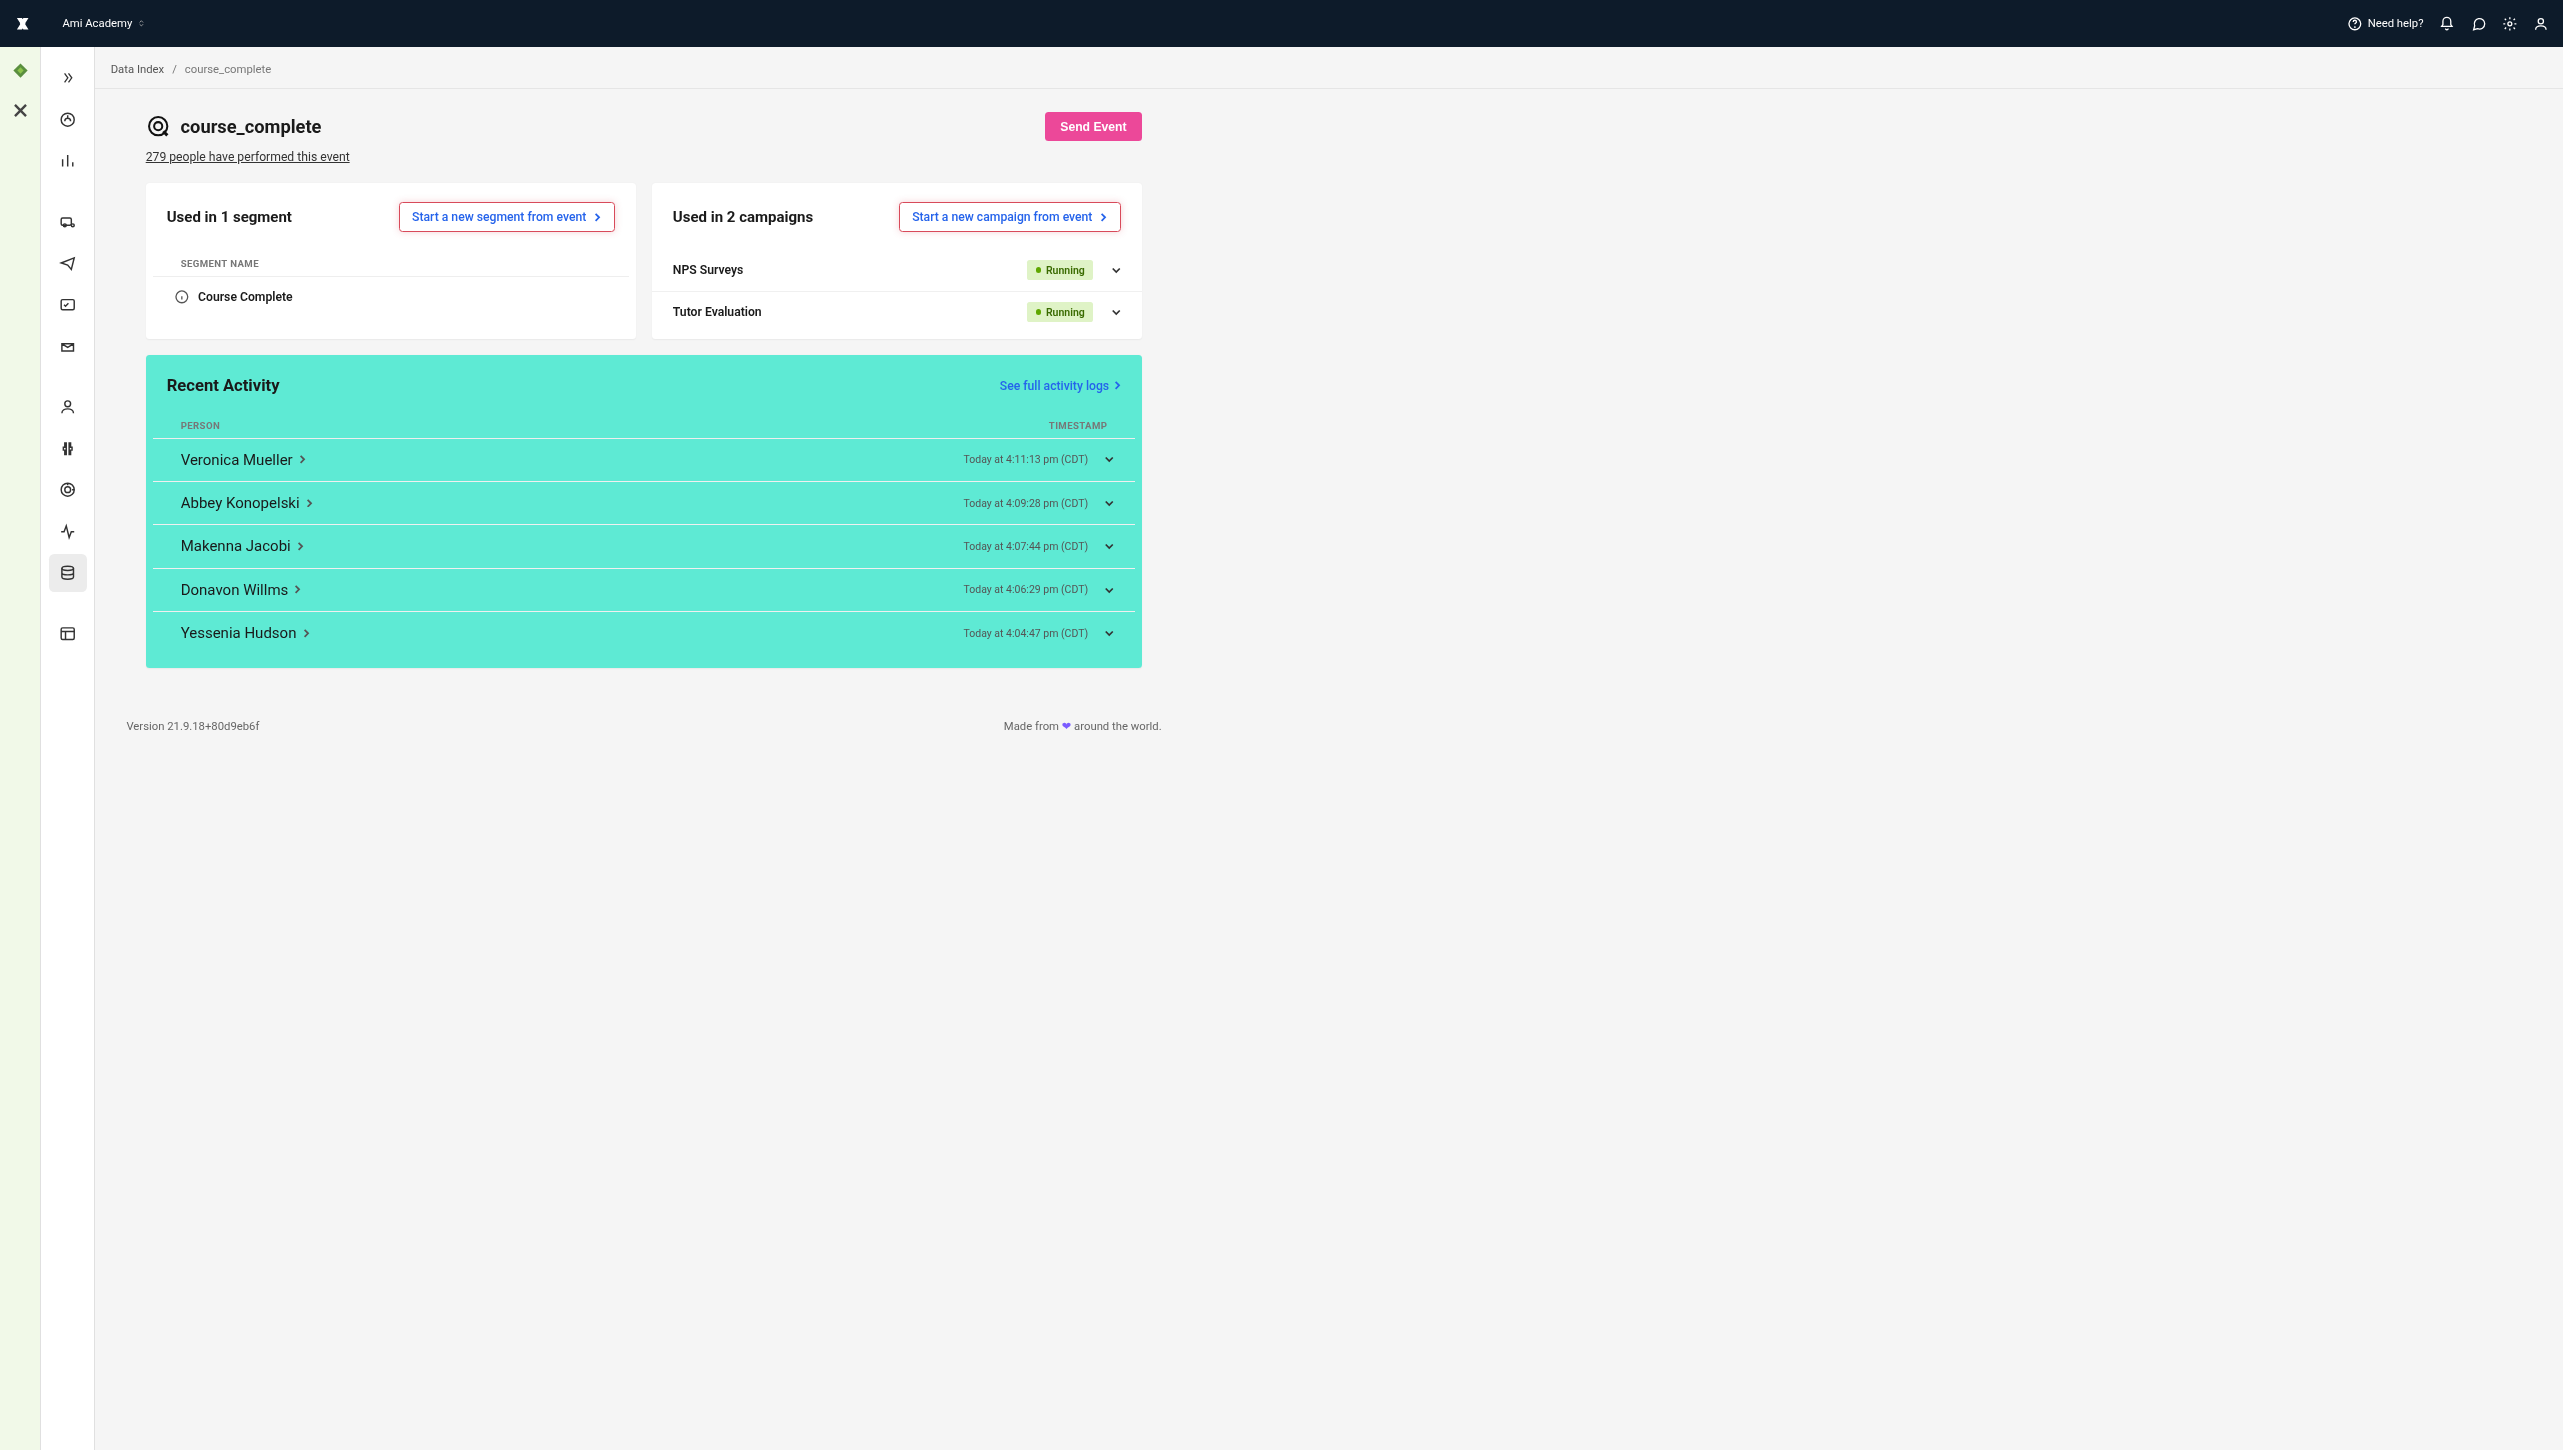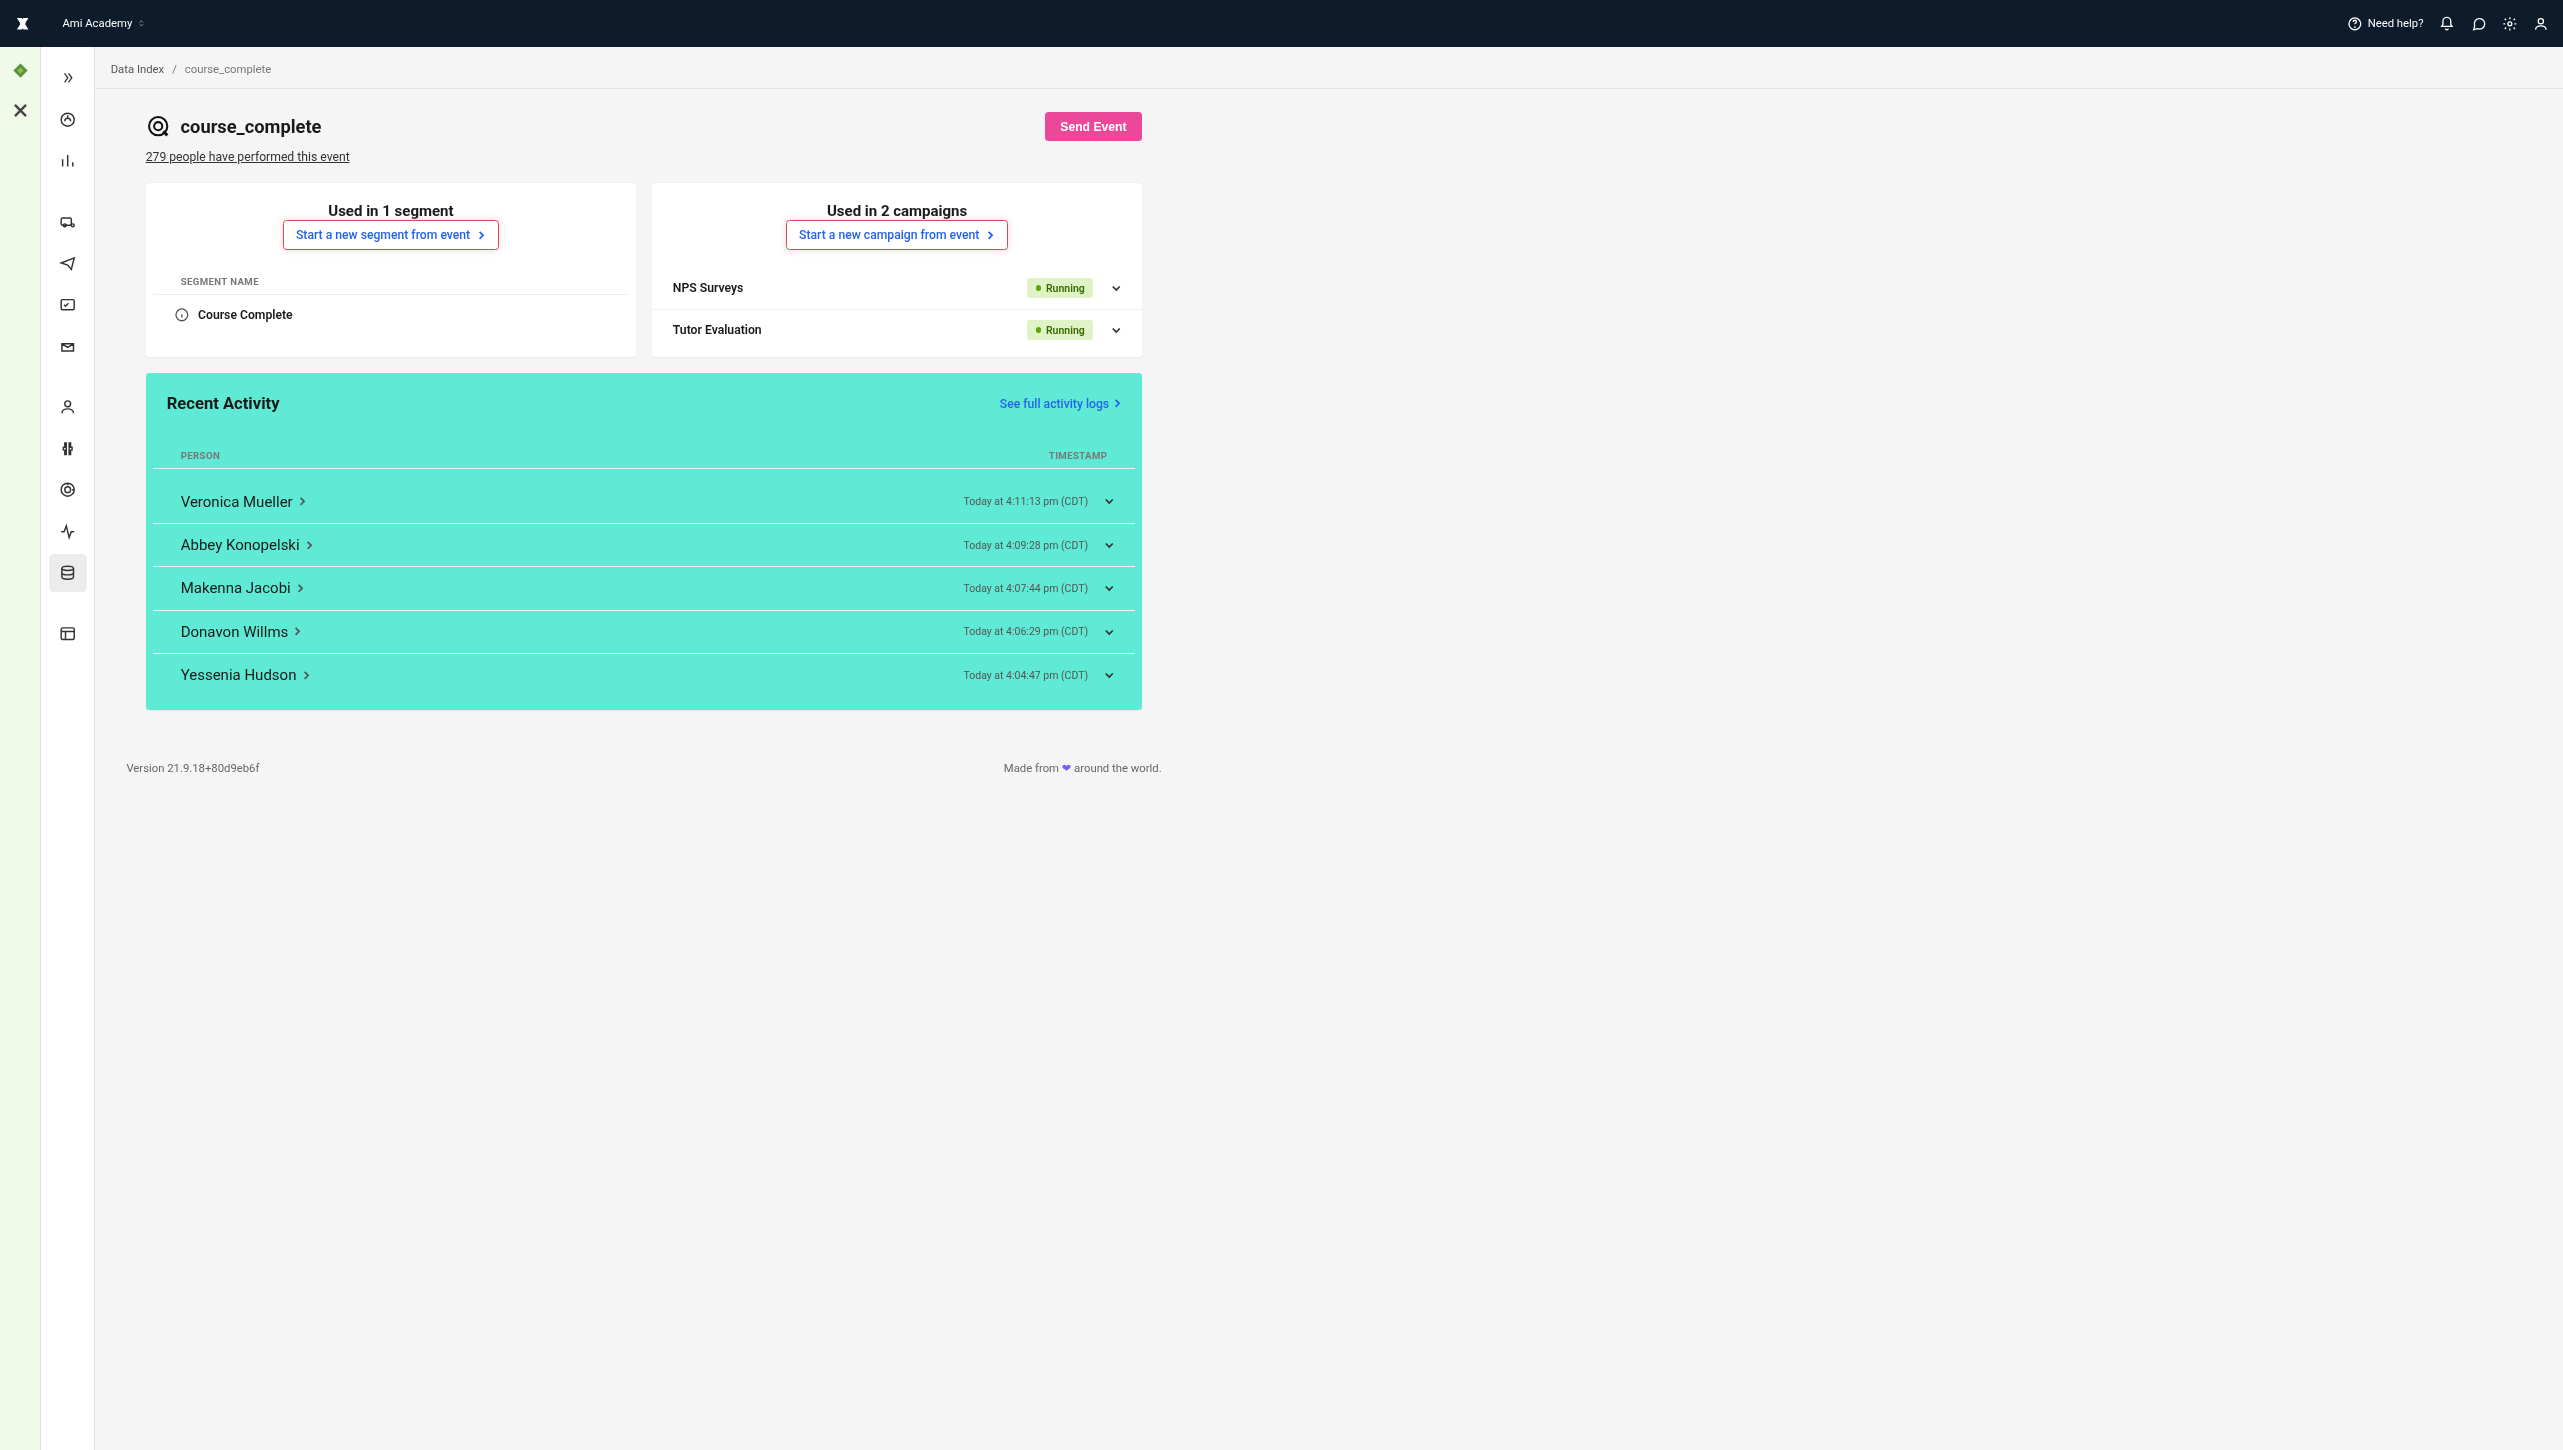--- a/index.html
+++ b/index.html
@@ -35,39 +35,39 @@
 .page-head { display: flex; align-items: center; margin-bottom: 8.7px; padding-left: 35px; padding-right: 35px; }
 .page-title-wrap { display: flex; align-items: center; gap: 10.5px; }
 .page-title { font-size: 18.3px; font-weight: 700; }
 .page-head-spacer { flex: 1; }
 .btn-primary { background: #ec4899; color: #fff; padding: 7.8px 15.7px; border-radius: 3.5px; font-size: 12.2px; font-weight: 600; cursor: pointer; border: none; }
 .people-link { padding-left: 35px; font-size: 12.2px; text-decoration: underline; color: #333; cursor: pointer; margin-bottom: 19px; display: inline-block; }
 
 
 .cards-row { display: flex; gap: 15.7px; padding: 0 35px 15.7px; }
 .card { background: #fff; border-radius: 3.5px; flex: 1; box-shadow: 0 0.9px 1.7px rgba(0,0,0,0.05); }
-.card-head { display: flex; align-items: center; padding: 19px 21px 17.4px; flex-direction: column; }
+.card-head { display: flex; align-items: center; padding: 19px 21px 17.4px; }
 .card-head h3 { font-size: 15px; font-weight: 700; }
 .card-head-spacer { flex: 1; }
 .highlight-box { border: 1.7px solid #d84a5a; border-radius: 3.5px; padding: 7px 12.2px; display: flex; align-items: center; gap: 7px; box-shadow: 0 0 7px rgba(216,74,90,0.25); }
 .highlight-link { color: #2563eb; font-size: 12.2px; font-weight: 500; cursor: pointer; }
 .table-head { padding: 8.7px 28px 7px; font-size: 9.6px; font-weight: 700; letter-spacing: 0.4px; color: #777; border-bottom: 0.9px solid #eee; margin: 0 7px; }
 .segment-row { display: flex; align-items: center; gap: 8.7px; padding: 12.2px 21px 17.4px 28px; font-size: 12.2px; font-weight: 600; }
 .campaign-row { display: flex; align-items: center; padding: 10.5px 21px 10.5px 21px; font-size: 12.2px; font-weight: 600; border-bottom: 0.9px solid #f0f0f0; }
 .campaign-row:last-child { border-bottom: none; padding-bottom: 17.4px; }
 .campaign-name { flex: 1; }
 .status-badge { background: #dff3c6; color: #3a6b00; font-size: 10.5px; font-weight: 600; padding: 3.5px 8.7px; border-radius: 2.6px; display: flex; align-items: center; gap: 5.2px; margin-right: 17.4px; }
 .status-dot { width: 5.2px; height: 5.2px; background: #5fa700; border-radius: 50%; }
 
 
 .activity-card { background: #5eead4; border-radius: 3.5px; margin: 0 35px; box-shadow: 0 0.9px 1.7px rgba(0,0,0,0.05); padding-bottom: 14px; }
 .activity-head { display: flex; align-items: center; padding: 21px 21px 17.4px; }
 .activity-head h3 { font-size: 16.6px; font-weight: 700; }
 .see-all { color: #2563eb; font-size: 12.2px; font-weight: 500; display: flex; align-items: center; gap: 3.5px; cursor: pointer; }
-.activity-thead { display: flex; padding: 7px 28px; font-size: 9.6px; font-weight: 700; letter-spacing: 0.4px; color: #777; border-bottom: 0.9px solid #eee; margin: 12px 7px; }
+.activity-thead { display: flex; padding: 7px 28px; font-size: 9.6px; font-weight: 700; letter-spacing: 0.4px; color: #777; border-bottom: 0.9px solid #eee; margin: 0 7px; }
 .activity-thead .col-person { flex: 1; }
 .activity-row { display: flex; align-items: center; padding: 12.2px 21px 12.2px 28px; border-bottom: 0.9px solid #f0f0f0; margin: 0 7px; }
 .activity-row:last-child { border-bottom: none; }
 .person-name { font-size: 15px; font-weight: 400; display: flex; align-items: center; gap: 5.2px; flex: 1; cursor: pointer; }
 .timestamp { font-size: 10.5px; color: #555; margin-right: 15.7px; }
 
 
 .footer { display: flex; padding: 52px 15.7px 14px; font-size: 11.3px; color: #666; }
 .footer-spacer { flex: 1; }
 .footer-heart { color: #7b5cff; }

